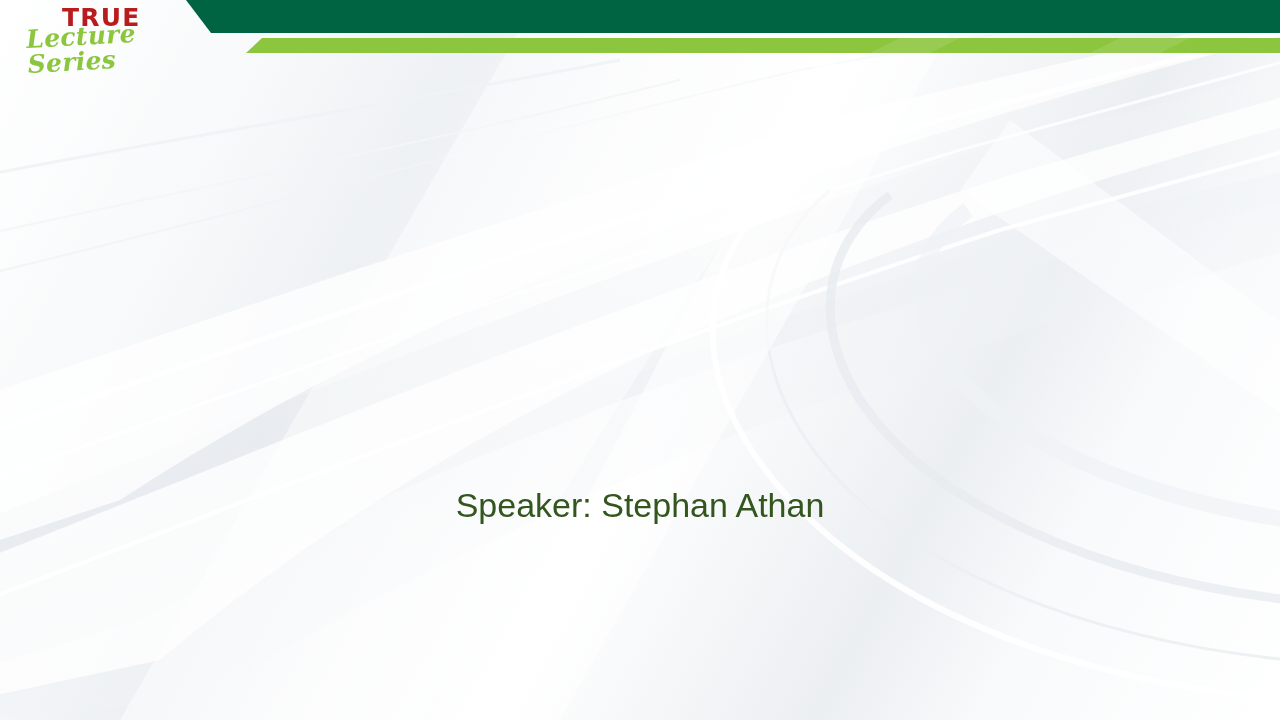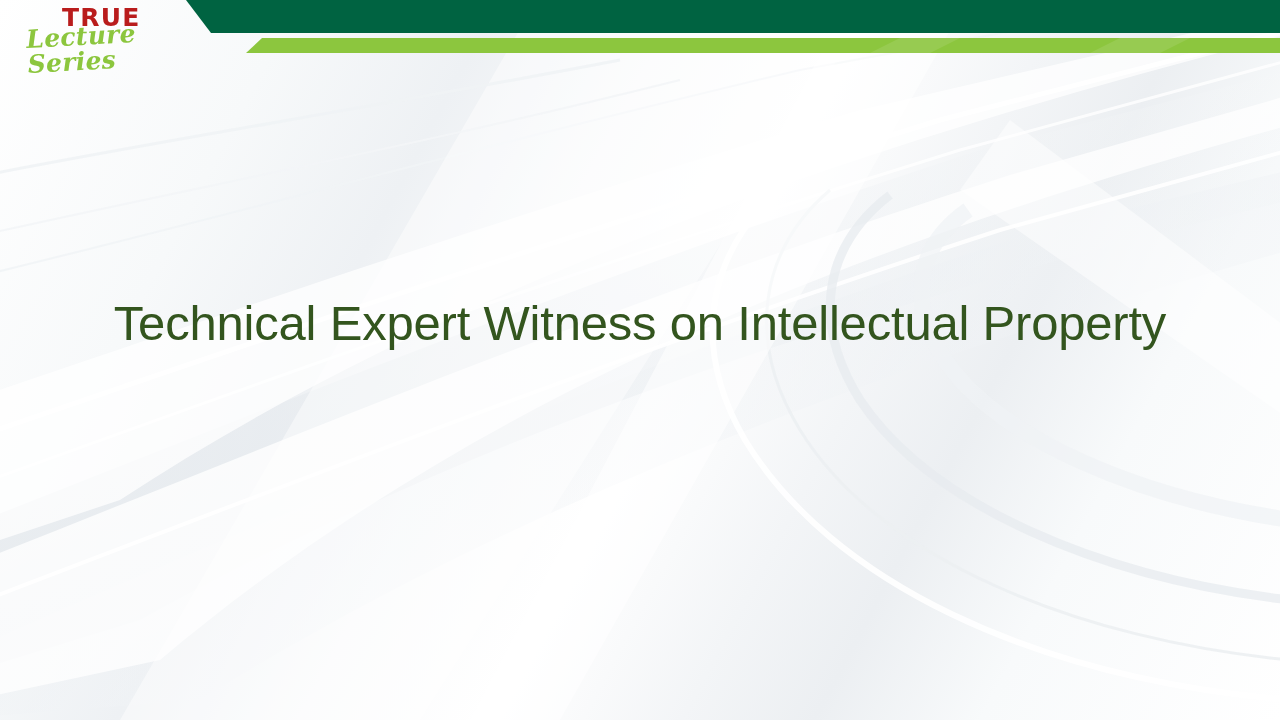--- a/index.html
+++ b/index.html
@@ -183,16 +183,16 @@
       <polygon points="1120,38 1190,38 1160,53 1090,53" fill="#ffffff" opacity="0.10"></polygon>
     </svg>
   </div>
 
   <div class="logo">
     <div class="logo-true">TRUE</div>
     <div class="logo-series">Lecture Series</div>
   </div>
 
   <div class="content">
-    <div class="slide-title">Technical Expert Witness on Intellectual Property</div>
+    <div class="slide-subtitle">Speaker: Stephan Athan</div>
   </div>
 
 </div>
 
 </body></html>

